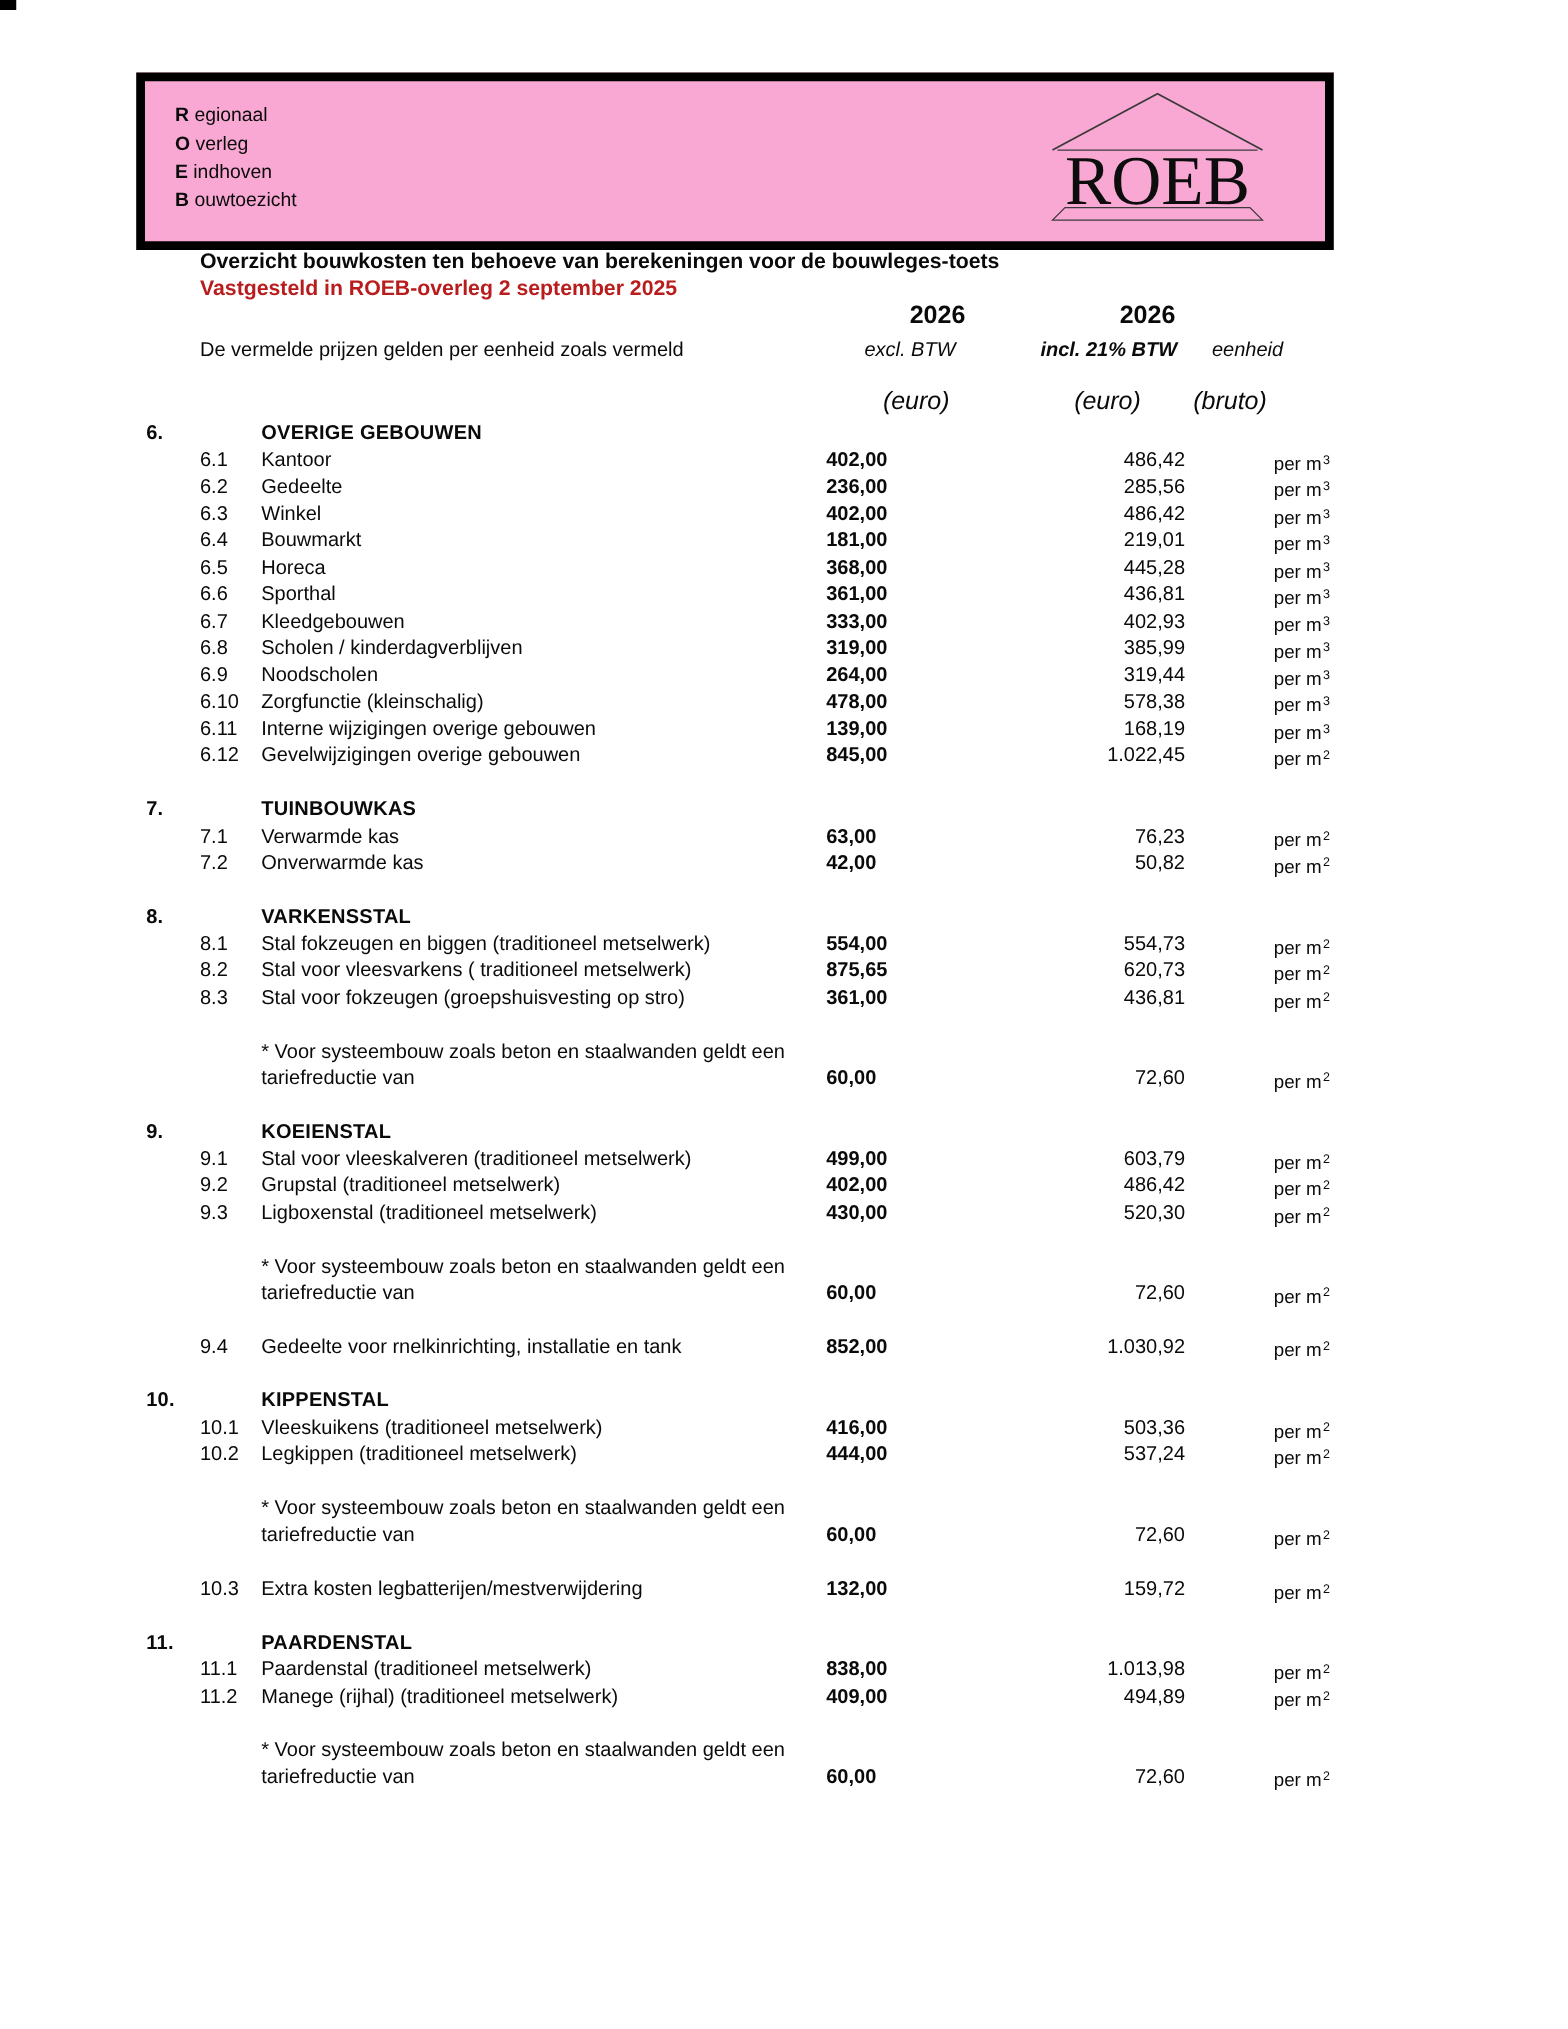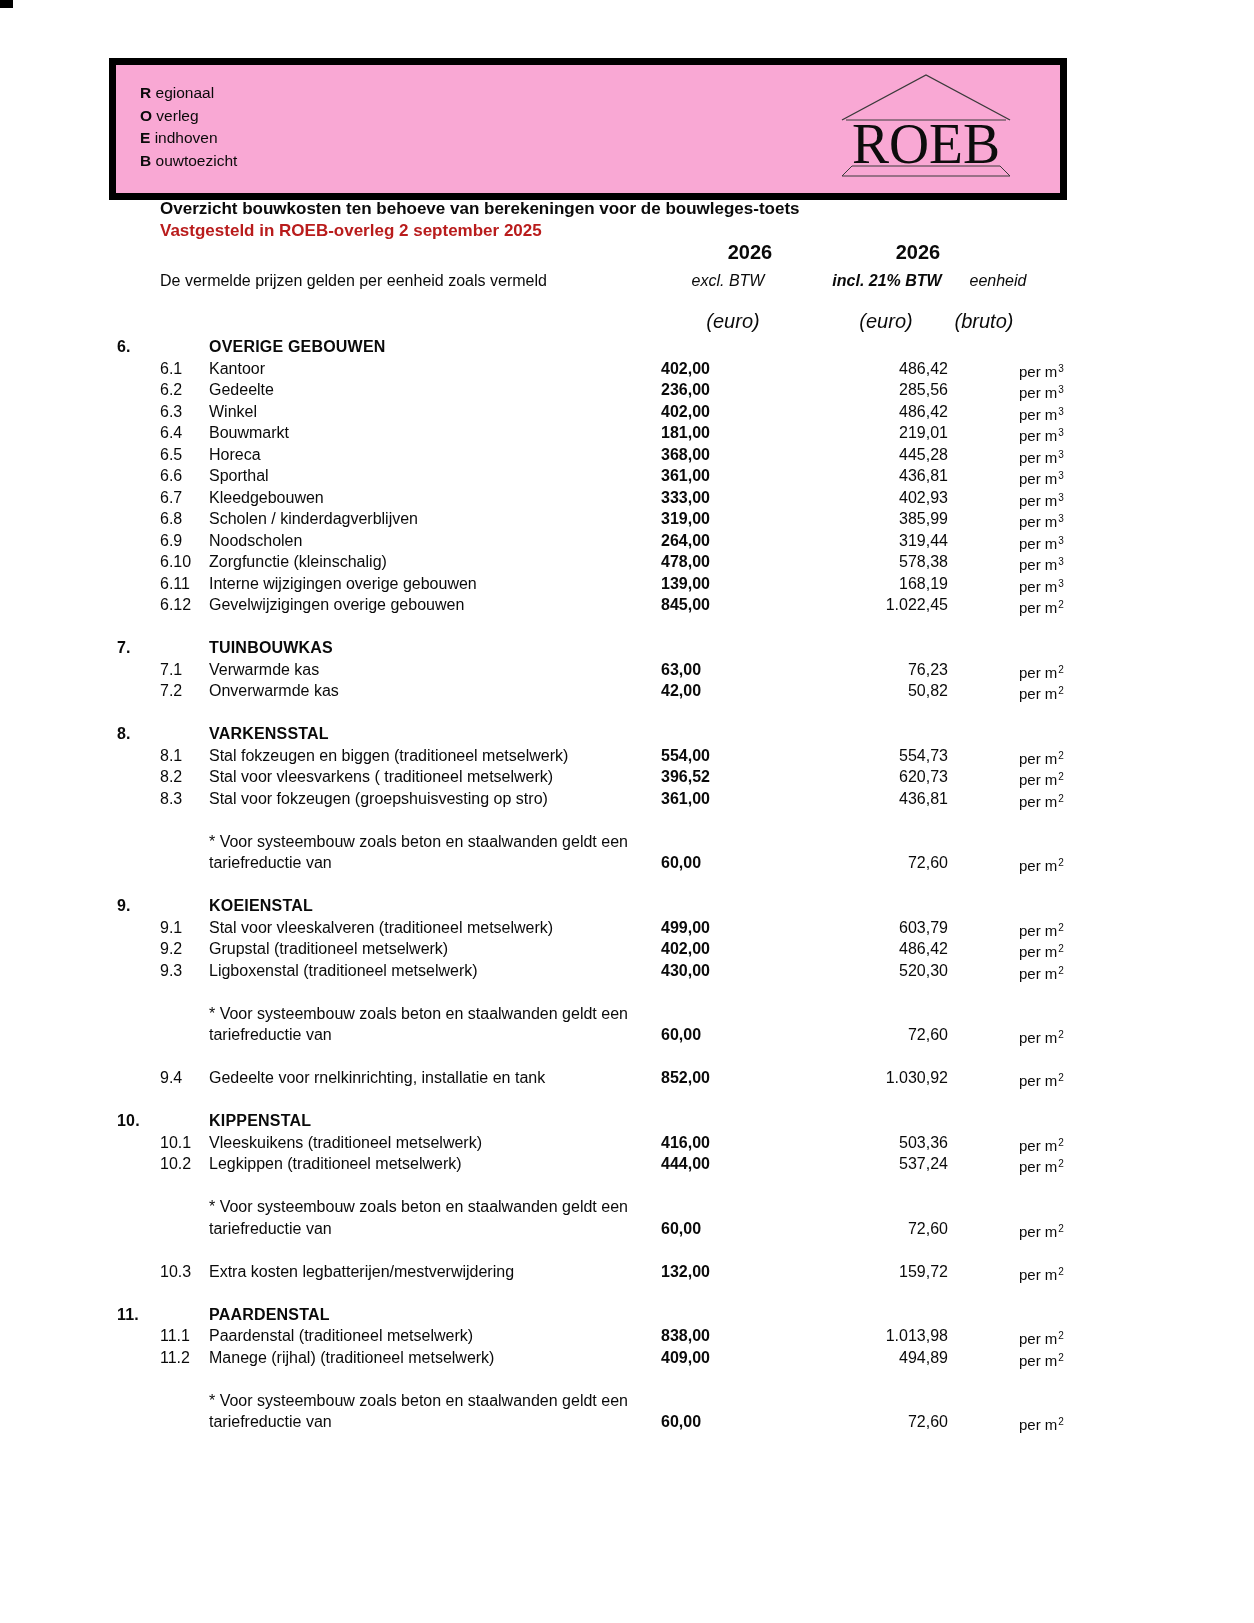--- a/index.html
+++ b/index.html
@@ -219,21 +219,21 @@
       <div class="c-sub">8.1</div>
       <div class="c-desc">Stal fokzeugen en biggen (traditioneel metselwerk)</div>
       <div class="c-excl">554,00</div>
       <div class="c-incl">554,73</div>
       <div class="c-unit">per m<span class="sup">2</span></div>
     </div>
     <div class="row">
       <div class="c-num"></div>
       <div class="c-sub">8.2</div>
       <div class="c-desc">Stal voor vleesvarkens ( traditioneel metselwerk)</div>
-      <div class="c-excl">396,52</div>
+      <div class="c-excl">875,65</div>
       <div class="c-incl">620,73</div>
       <div class="c-unit">per m<span class="sup">2</span></div>
     </div>
     <div class="row">
       <div class="c-num"></div>
       <div class="c-sub">8.3</div>
       <div class="c-desc">Stal voor fokzeugen (groepshuisvesting op stro)</div>
       <div class="c-excl">361,00</div>
       <div class="c-incl">436,81</div>
       <div class="c-unit">per m<span class="sup">2</span></div>

